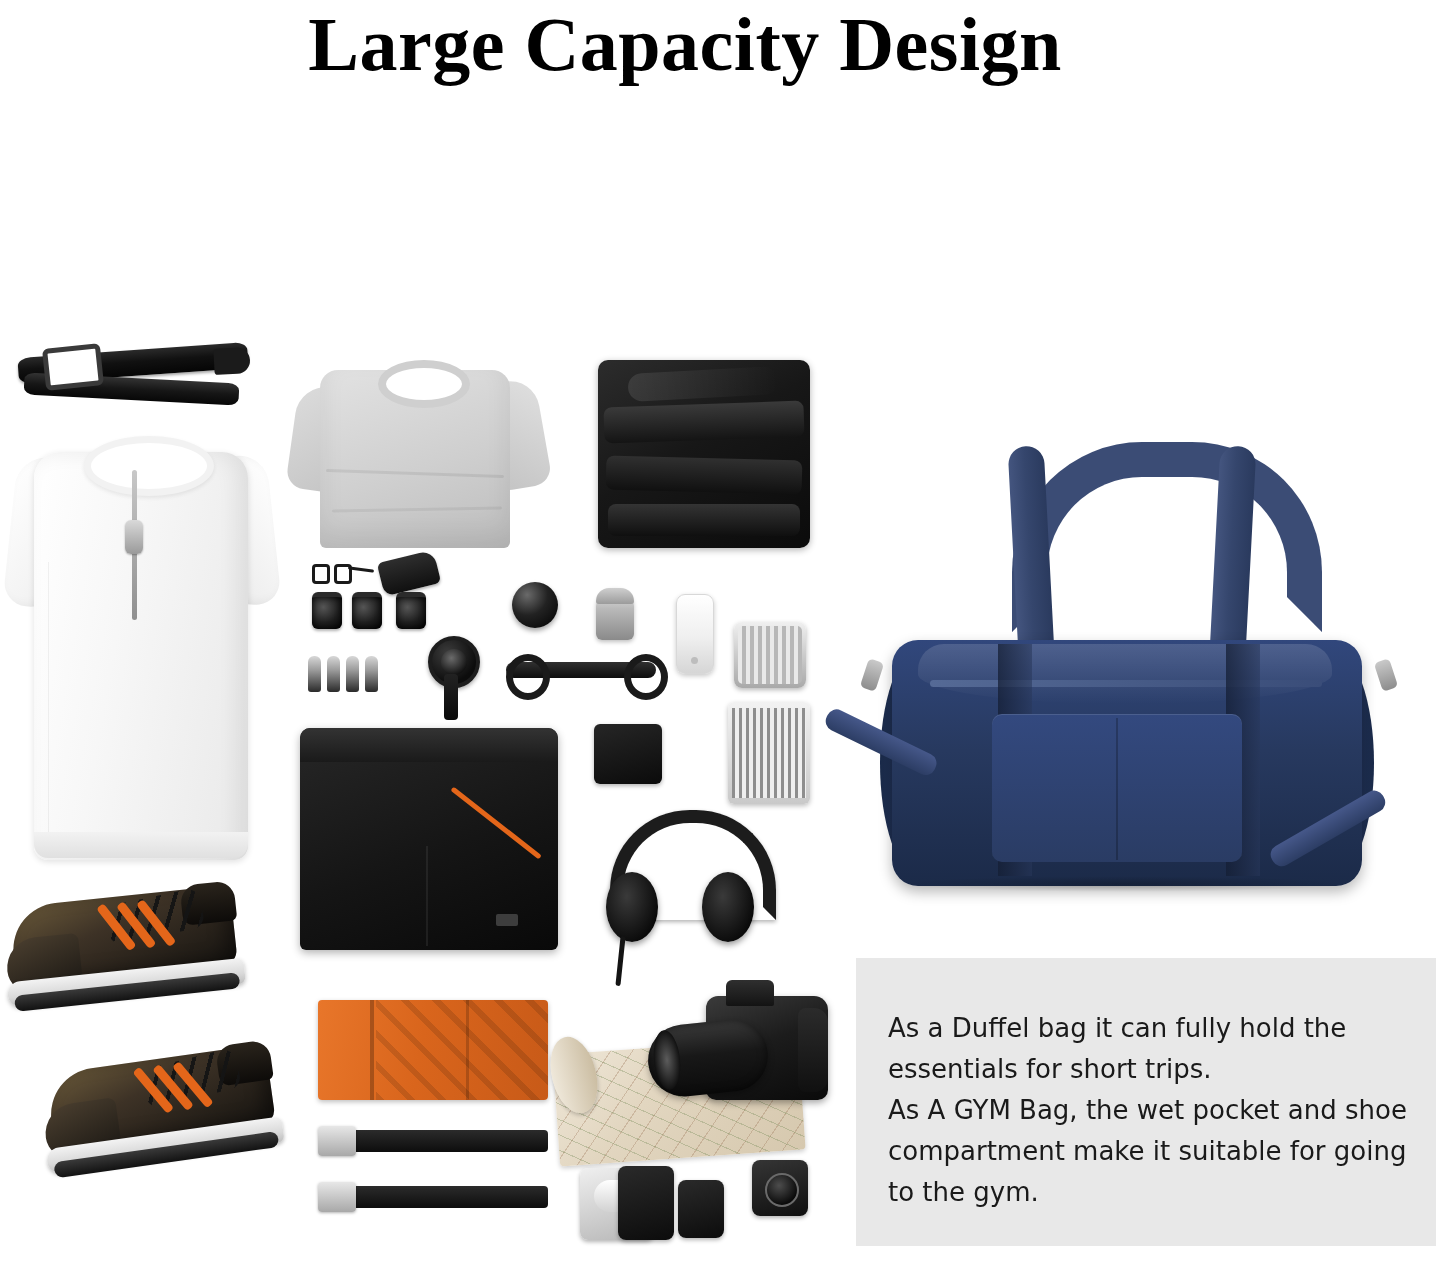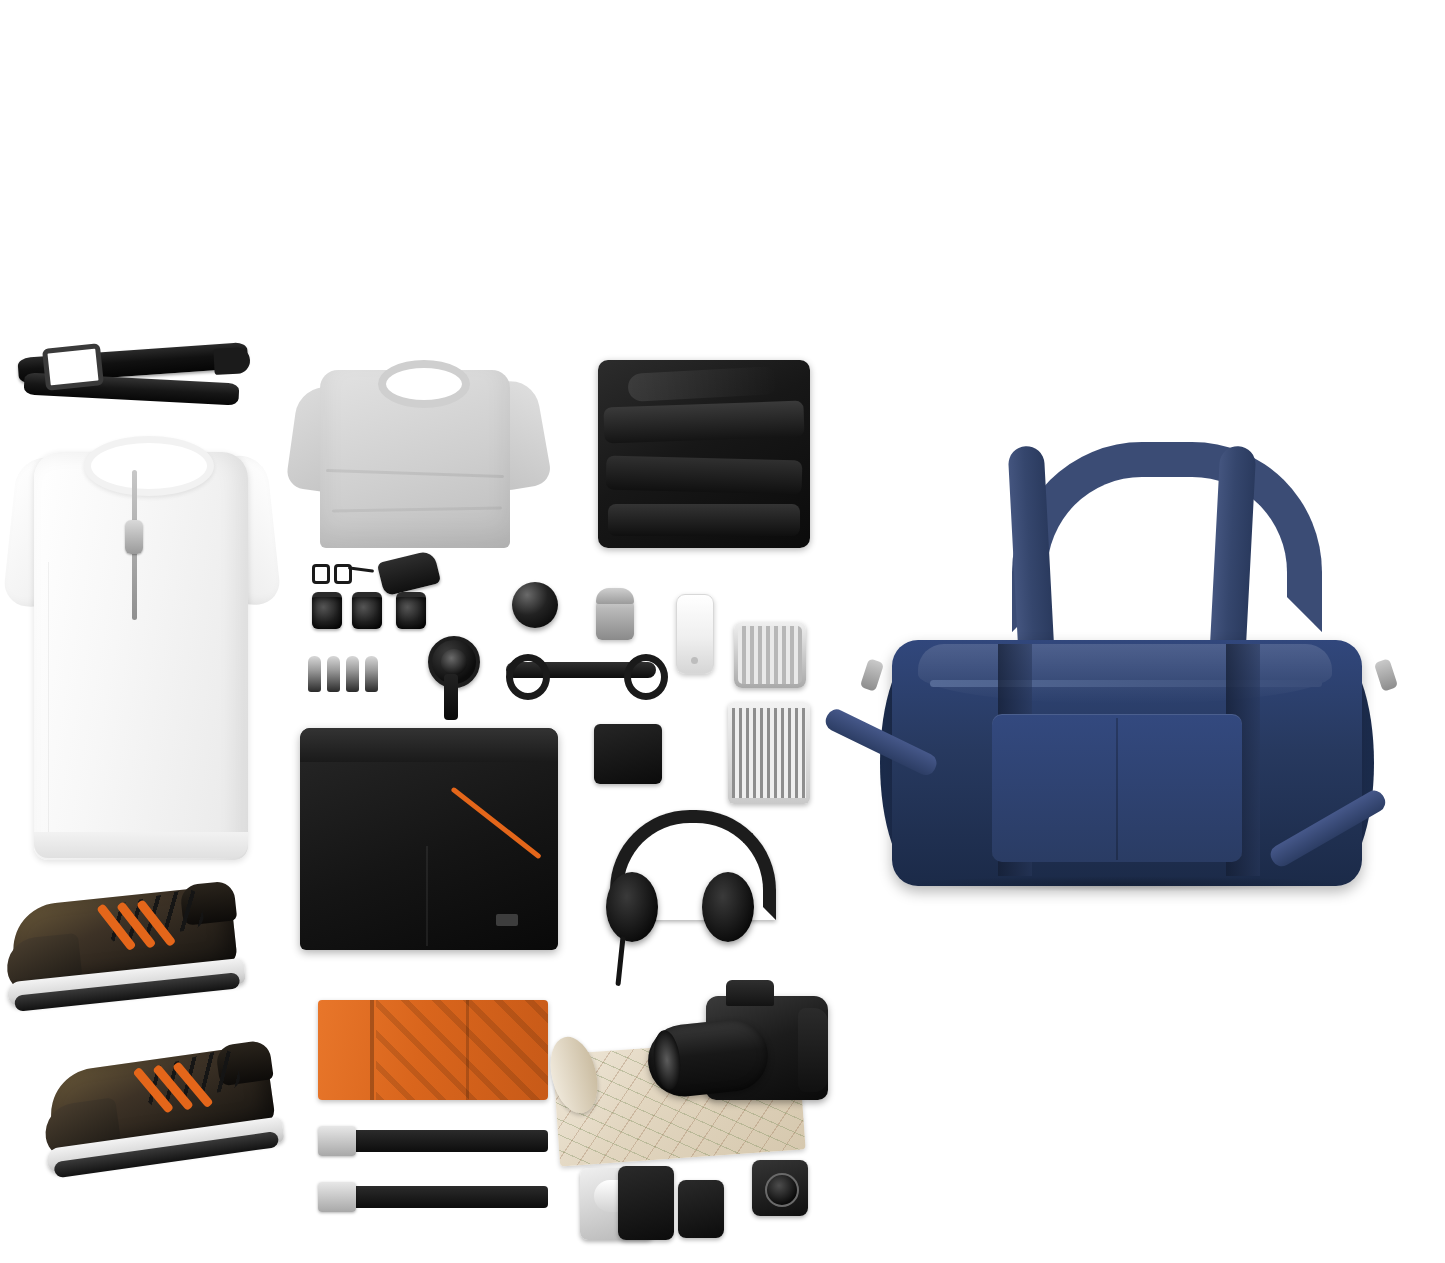--- a/index.html
+++ b/index.html
@@ -693,20 +693,21 @@
     color: #1a1a1a;
     margin: 0;
     white-space: pre-wrap;
   }
 </style>
 </head>
 <body>
 
 <div class="scene">
 
+  <div class="title">Large Capacity Design</div>
 
   <div class="obj belt-outer">
     <div class="belt-strap"></div>
     <div class="belt-strap2"></div>
     <div class="belt-buckle"></div>
     <div class="belt-tip"></div>
   </div>
 
   <div class="obj shirt-white">
     <div class="sw-shoulderL"></div>
@@ -855,14 +856,18 @@
     <div class="bag-tape t2"></div>
     <div class="bag-pocket"></div>
     <div class="bag-pocket-divider"></div>
     <div class="bag-strap-left"></div>
     <div class="bag-strap-right"></div>
     <div class="bag-clip left"></div>
     <div class="bag-clip right"></div>
     <div class="bag-shadow"></div>
   </div>
 
+  <div class="caption-box">
+    <p class="caption-text">As a Duffel bag it can fully hold the essentials for short trips.
+As A GYM Bag, the wet pocket and shoe compartment make it suitable for going to the gym.</p>
+  </div>
 
 </div>
 
 </body></html>

